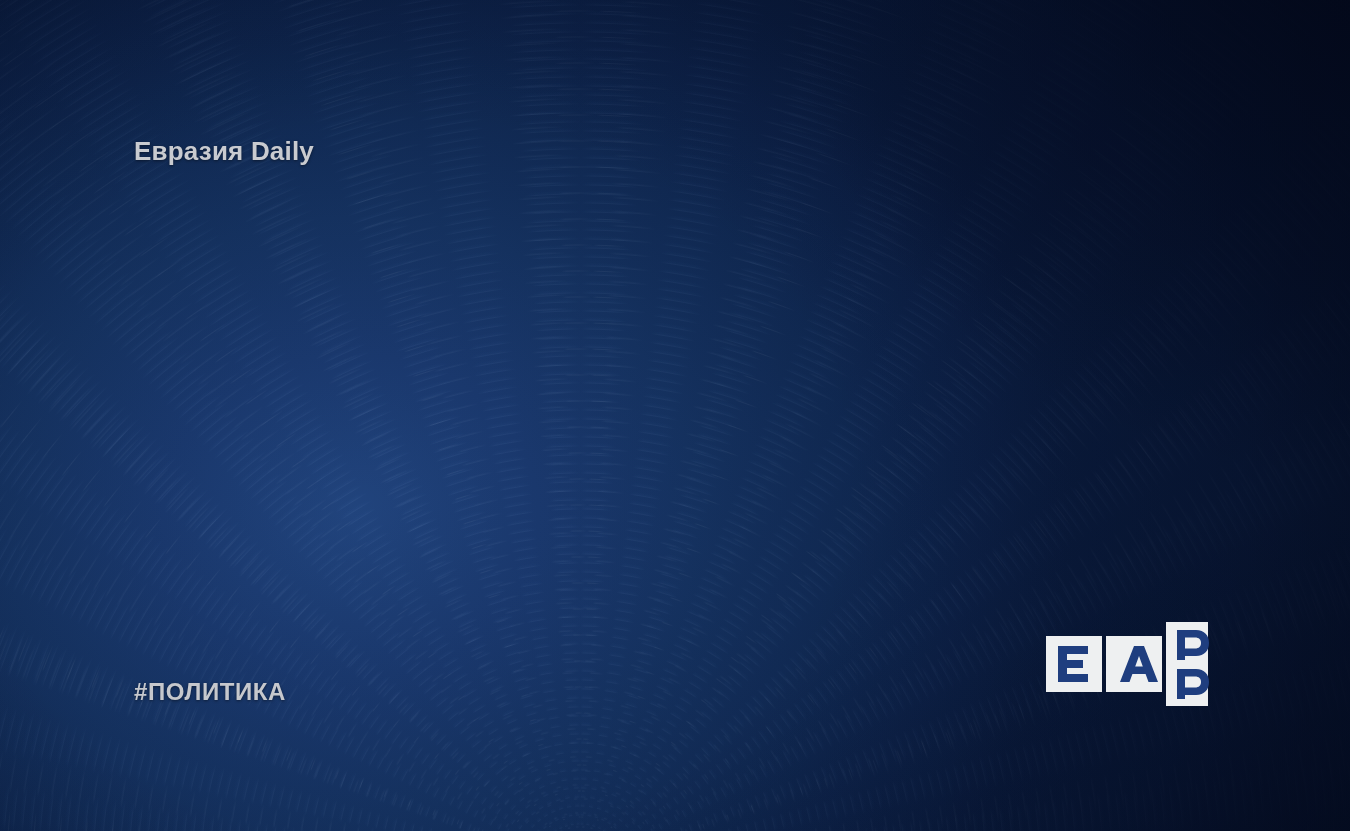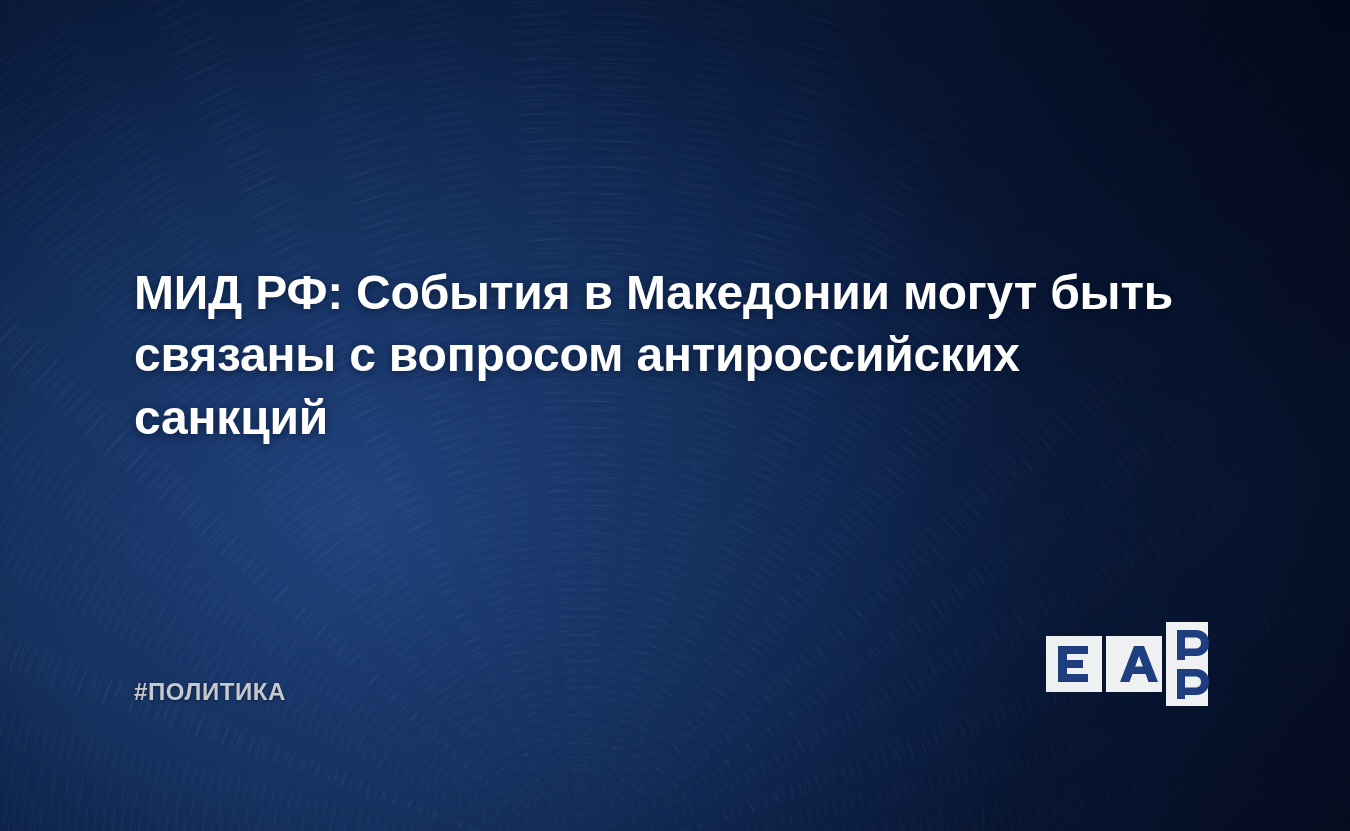--- a/index.html
+++ b/index.html
@@ -168,22 +168,22 @@
   <div class="bg-base"></div>
   <div class="trails"></div>
   <div class="trails b"></div>
   <div class="trails c"></div>
   <div class="trail-fade"></div>
   <div class="bg-dark-tr"></div>
   <div class="bg-vignette"></div>
 
   <div class="content">
 
-
-    <div class="headline">МИД РФ: События в Македонии могут быть связаны с вопросом антироссийских санкций</div>
+    <div class="site-name">Евразия Daily</div>
+
 
     <div class="hashtag">#ПОЛИТИКА</div>
 
     <div class="logo">
       <div class="logo-tile tile-e"></div>
       <div class="logo-tile tile-a"></div>
       <div class="logo-tile tile-d1"></div>
       <div class="logo-tile tile-d2"></div>
 
       <svg width="176" height="84" viewBox="0 0 176 84">

